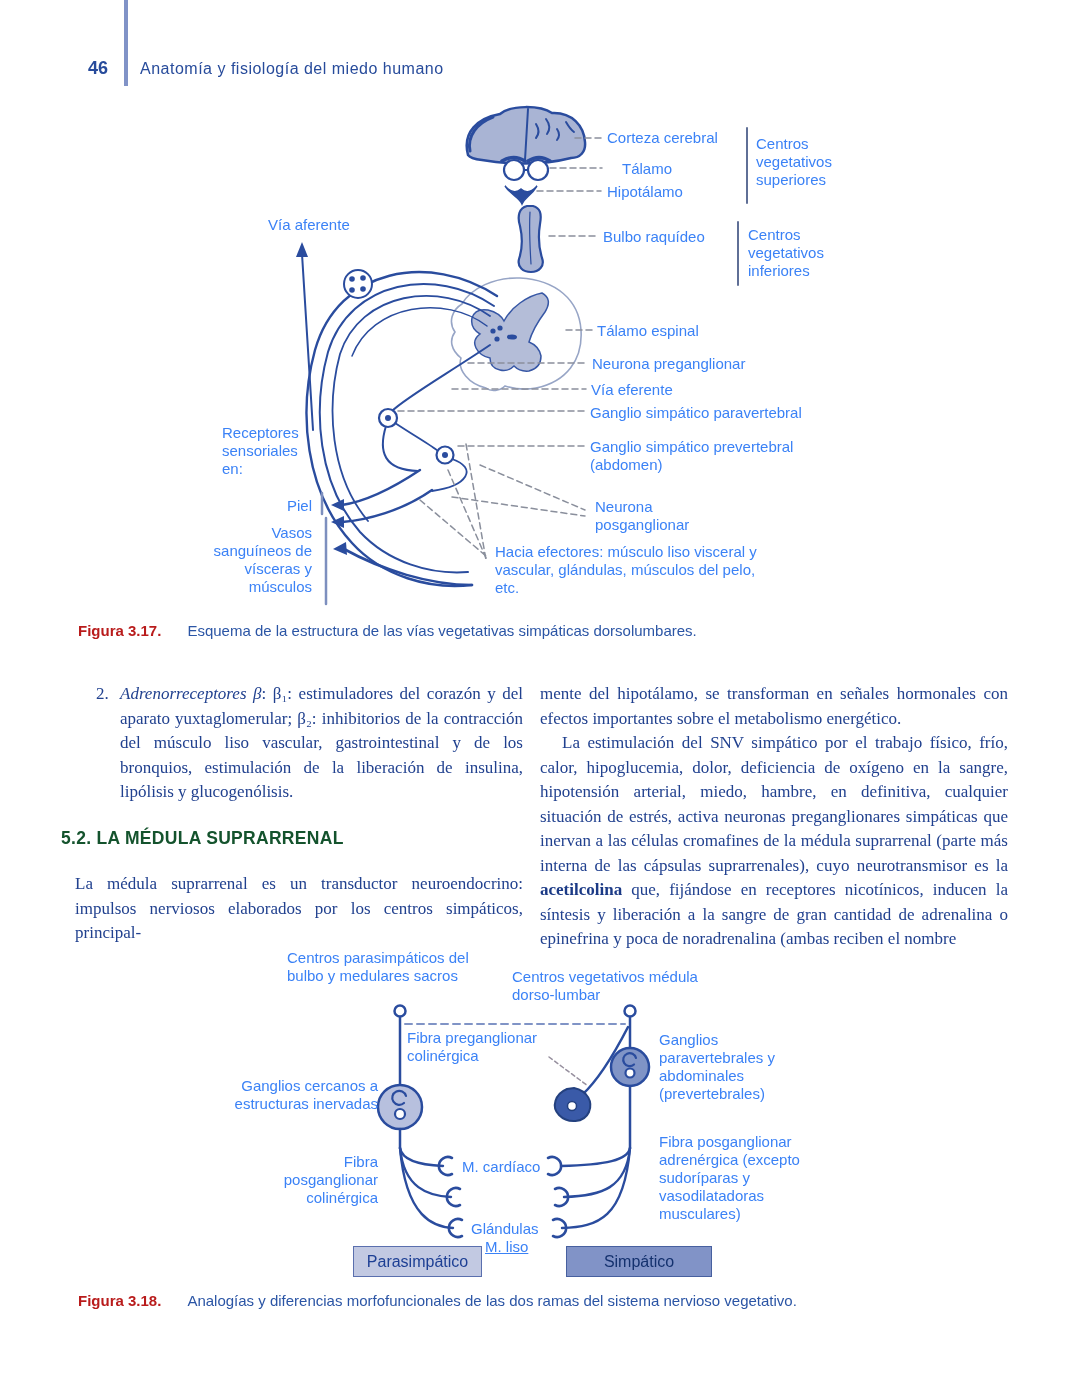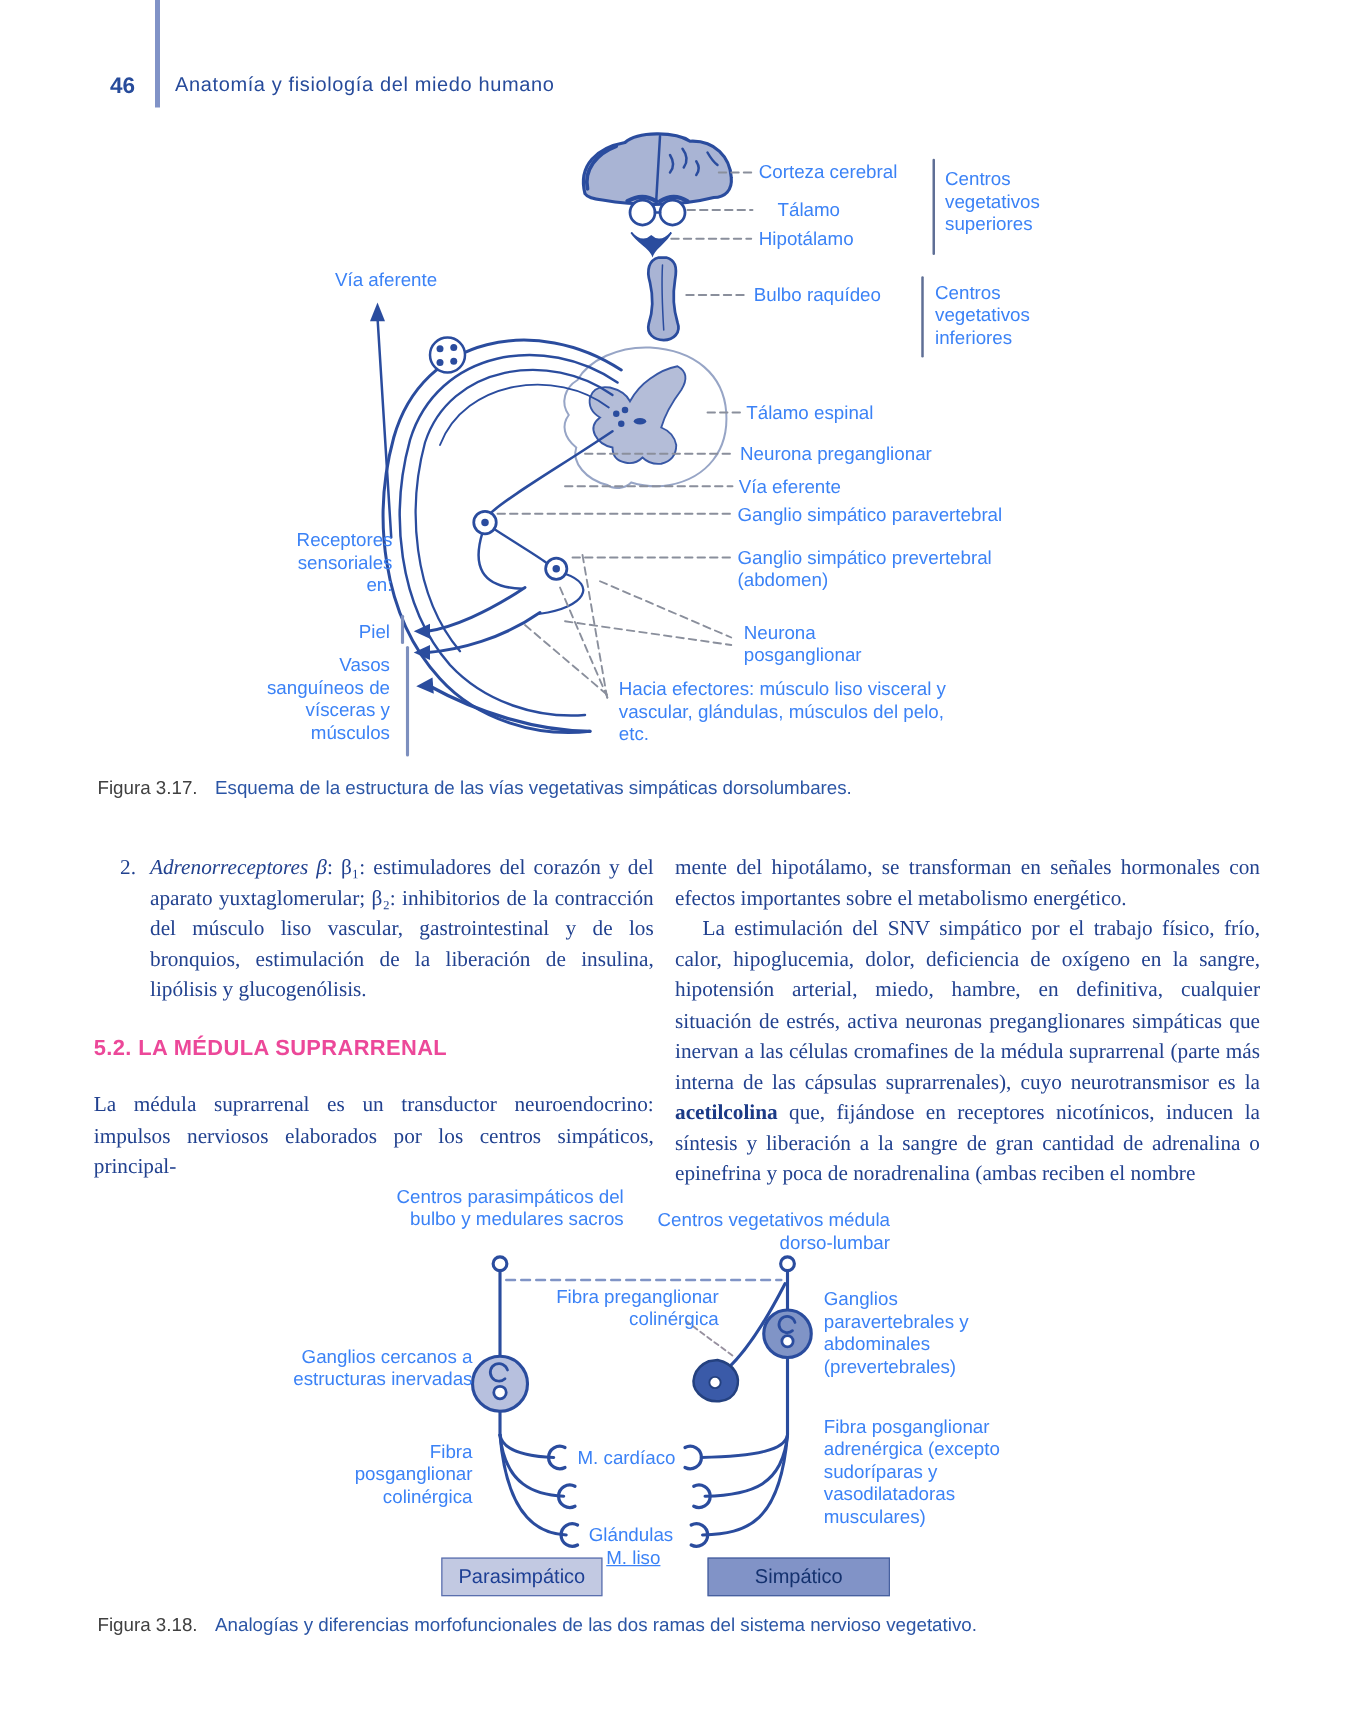--- a/index.html
+++ b/index.html
@@ -1,36 +1,36 @@
 <!DOCTYPE html>
 <html lang="es"><head>
 <meta charset="utf-8">
 <style>
   html,body{margin:0;padding:0;background:#ffffff;}
   .page{position:relative;width:1080px;height:1383px;background:#ffffff;overflow:hidden;
         font-family:"Liberation Sans",sans-serif;}
   svg{position:absolute;left:0;top:0;}
   
   .flabel{position:absolute;font:15px/1.2 "Liberation Sans",sans-serif;color:#3b82f6;}
-  .tc{text-align:right;}
+  .tc{text-align:left;}
   .tr{text-align:right;}
   
   .pgnum{position:absolute;left:88px;top:58px;font:bold 18px "Liberation Sans",sans-serif;color:#274b9b;}
   .hbar{position:absolute;left:124px;top:0;width:4px;height:86px;background:#8193c7;}
   .btitle{position:absolute;left:140px;top:60px;font:16px "Liberation Sans",sans-serif;color:#274b9b;letter-spacing:.5px;}
   
   .cap{position:absolute;font:15px "Liberation Sans",sans-serif;color:#2b55a5;}
-  .cap b{color:#404040;font-weight:normal;margin-right:14px;}
+  .cap b{color:#b91c1c;font-weight:bold;margin-right:26px;}
   
   .serif{font-family:"Liberation Serif",serif;font-size:17px;line-height:24.5px;color:#21418f;text-align:justify;}
   .serif i{font-style:italic;}
   .serif b{font-weight:bold;color:#1b3a86;}
   .item{position:absolute;left:96px;top:682px;width:427px;display:flex;}
   .item .num{flex:0 0 24px;}
-  .heading{position:absolute;left:75px;top:828px;font:bold 17.5px "Liberation Sans",sans-serif;color:#ec4899;letter-spacing:.3px;}
+  .heading{position:absolute;left:61px;top:828px;font:bold 17.5px "Liberation Sans",sans-serif;color:#14532d;letter-spacing:.3px;}
   .pleft{position:absolute;left:75px;top:872px;width:448px;}
   .rcol{position:absolute;left:540px;top:682px;width:468px;}
   .rcol p{margin:0;}
   .rcol p.ind{text-indent:22px;}
   
   .fbox{position:absolute;height:29px;display:flex;align-items:center;justify-content:center;
         font:16px "Liberation Sans",sans-serif;border:1.5px solid #5a6fae;}
 </style>
 </head>
 <body>

